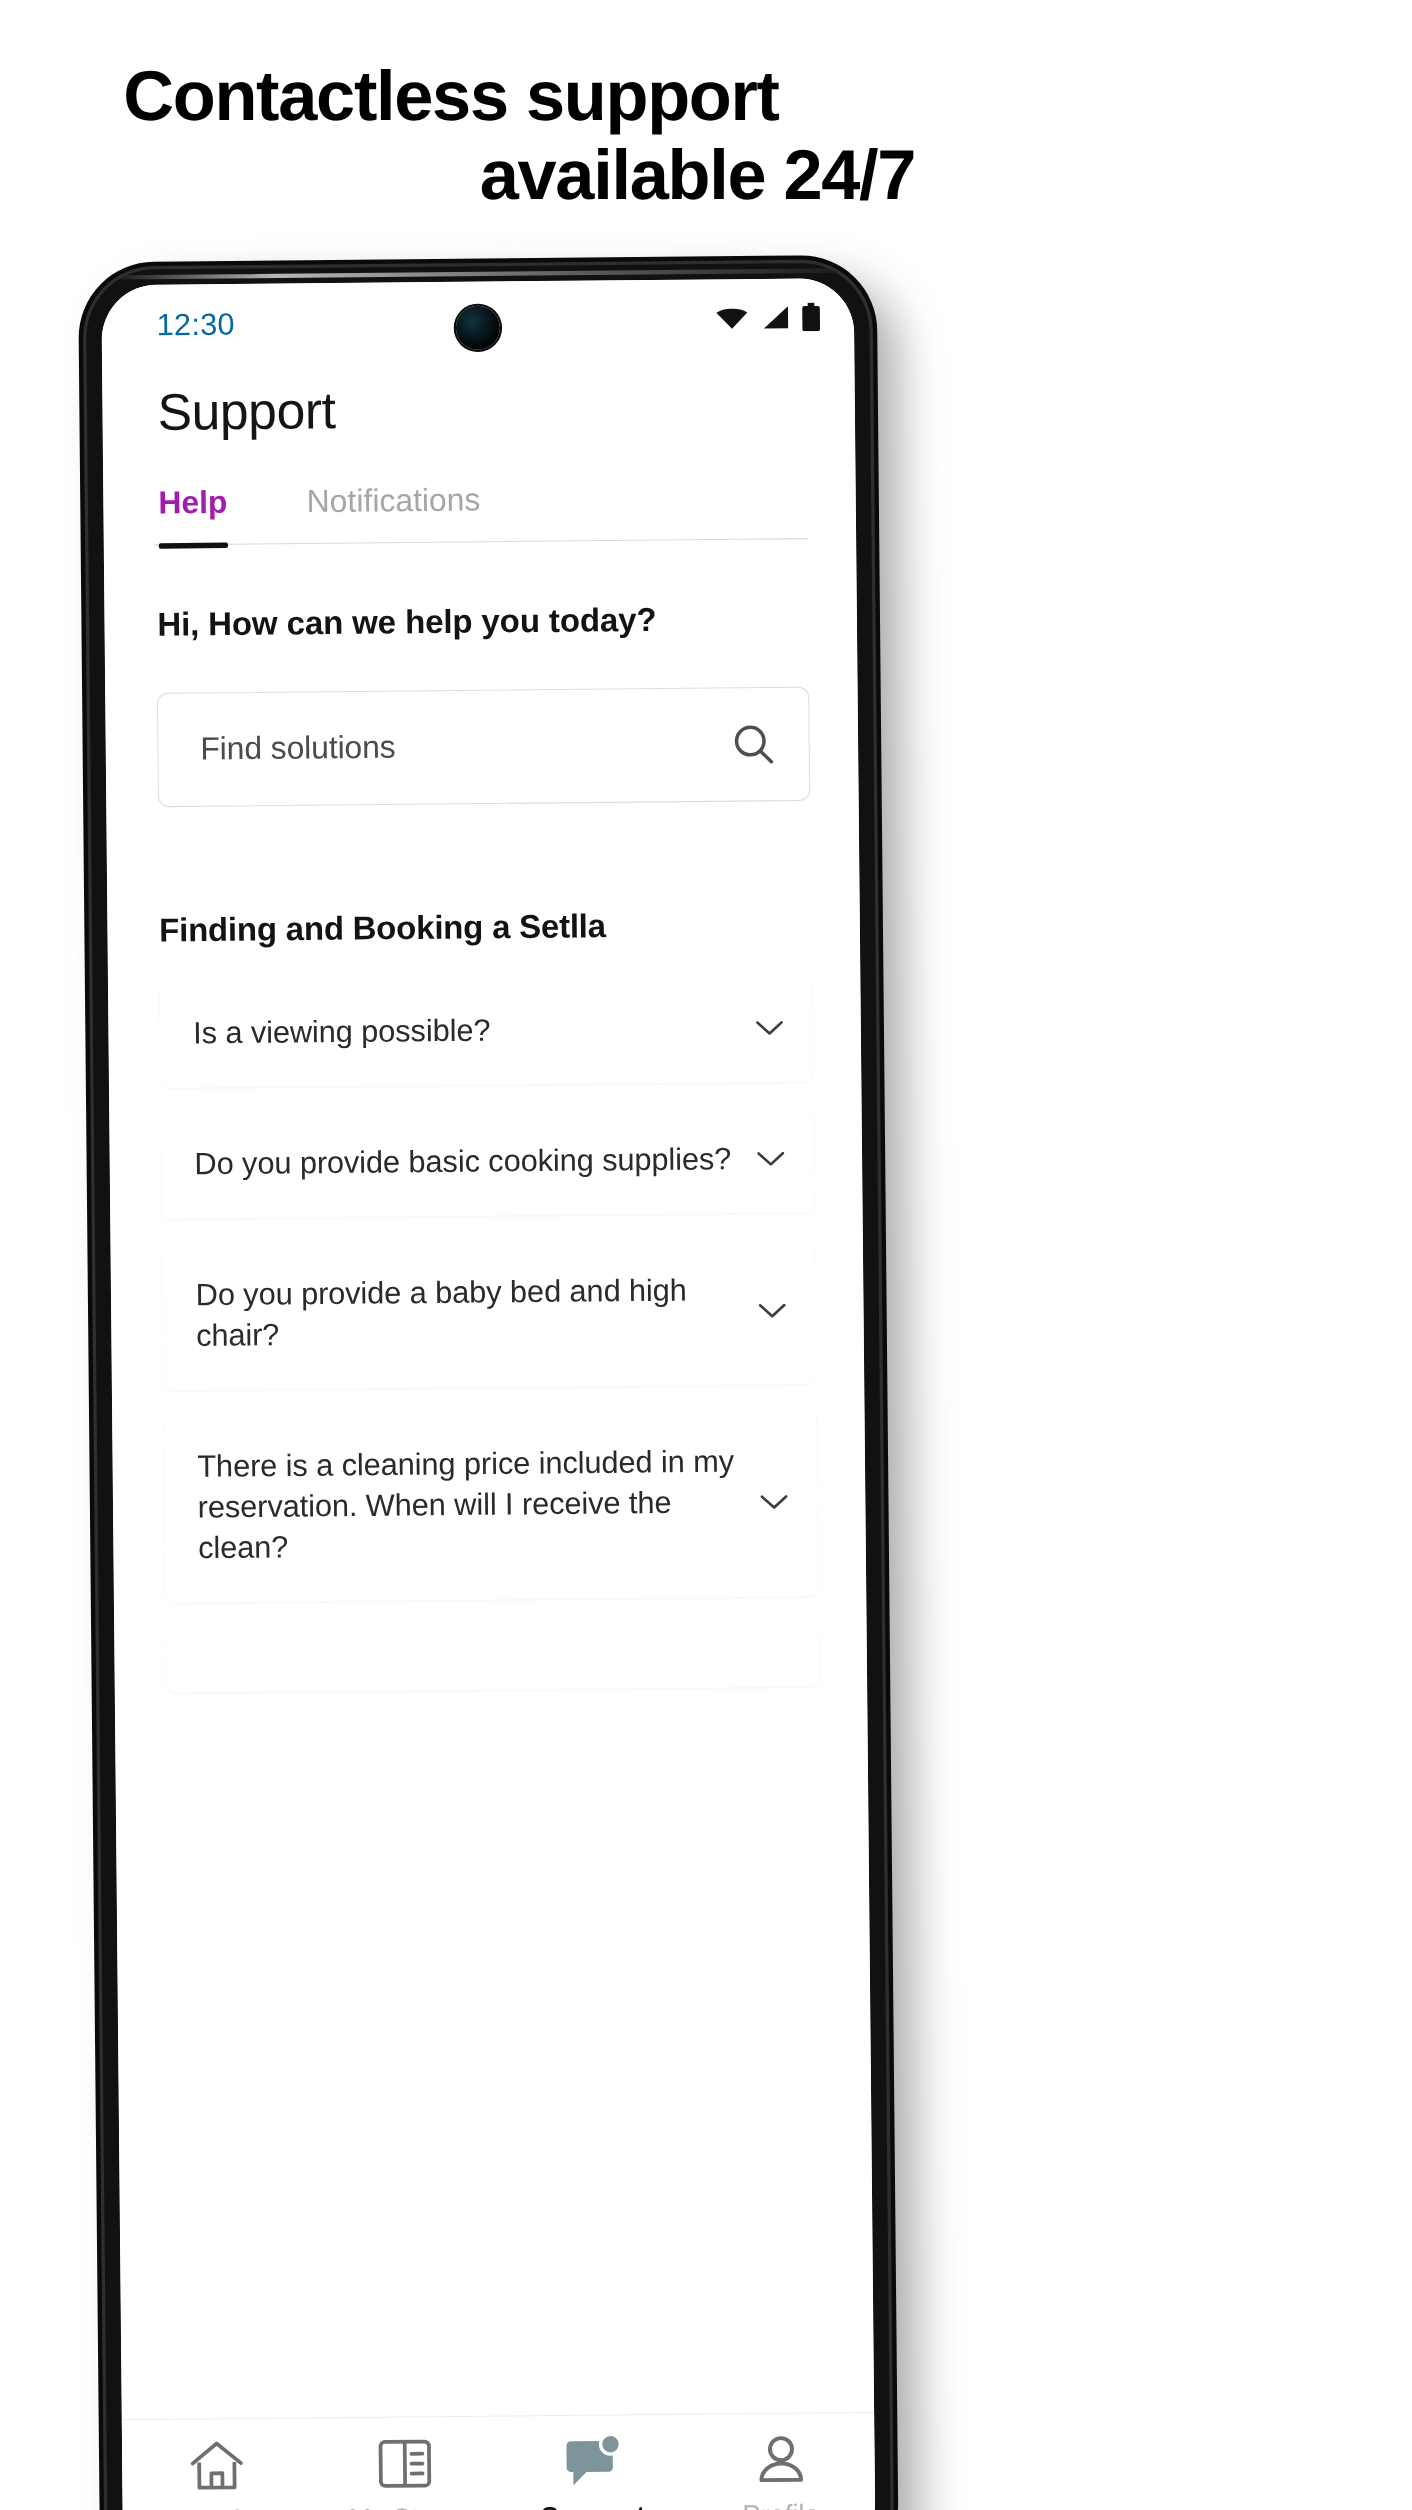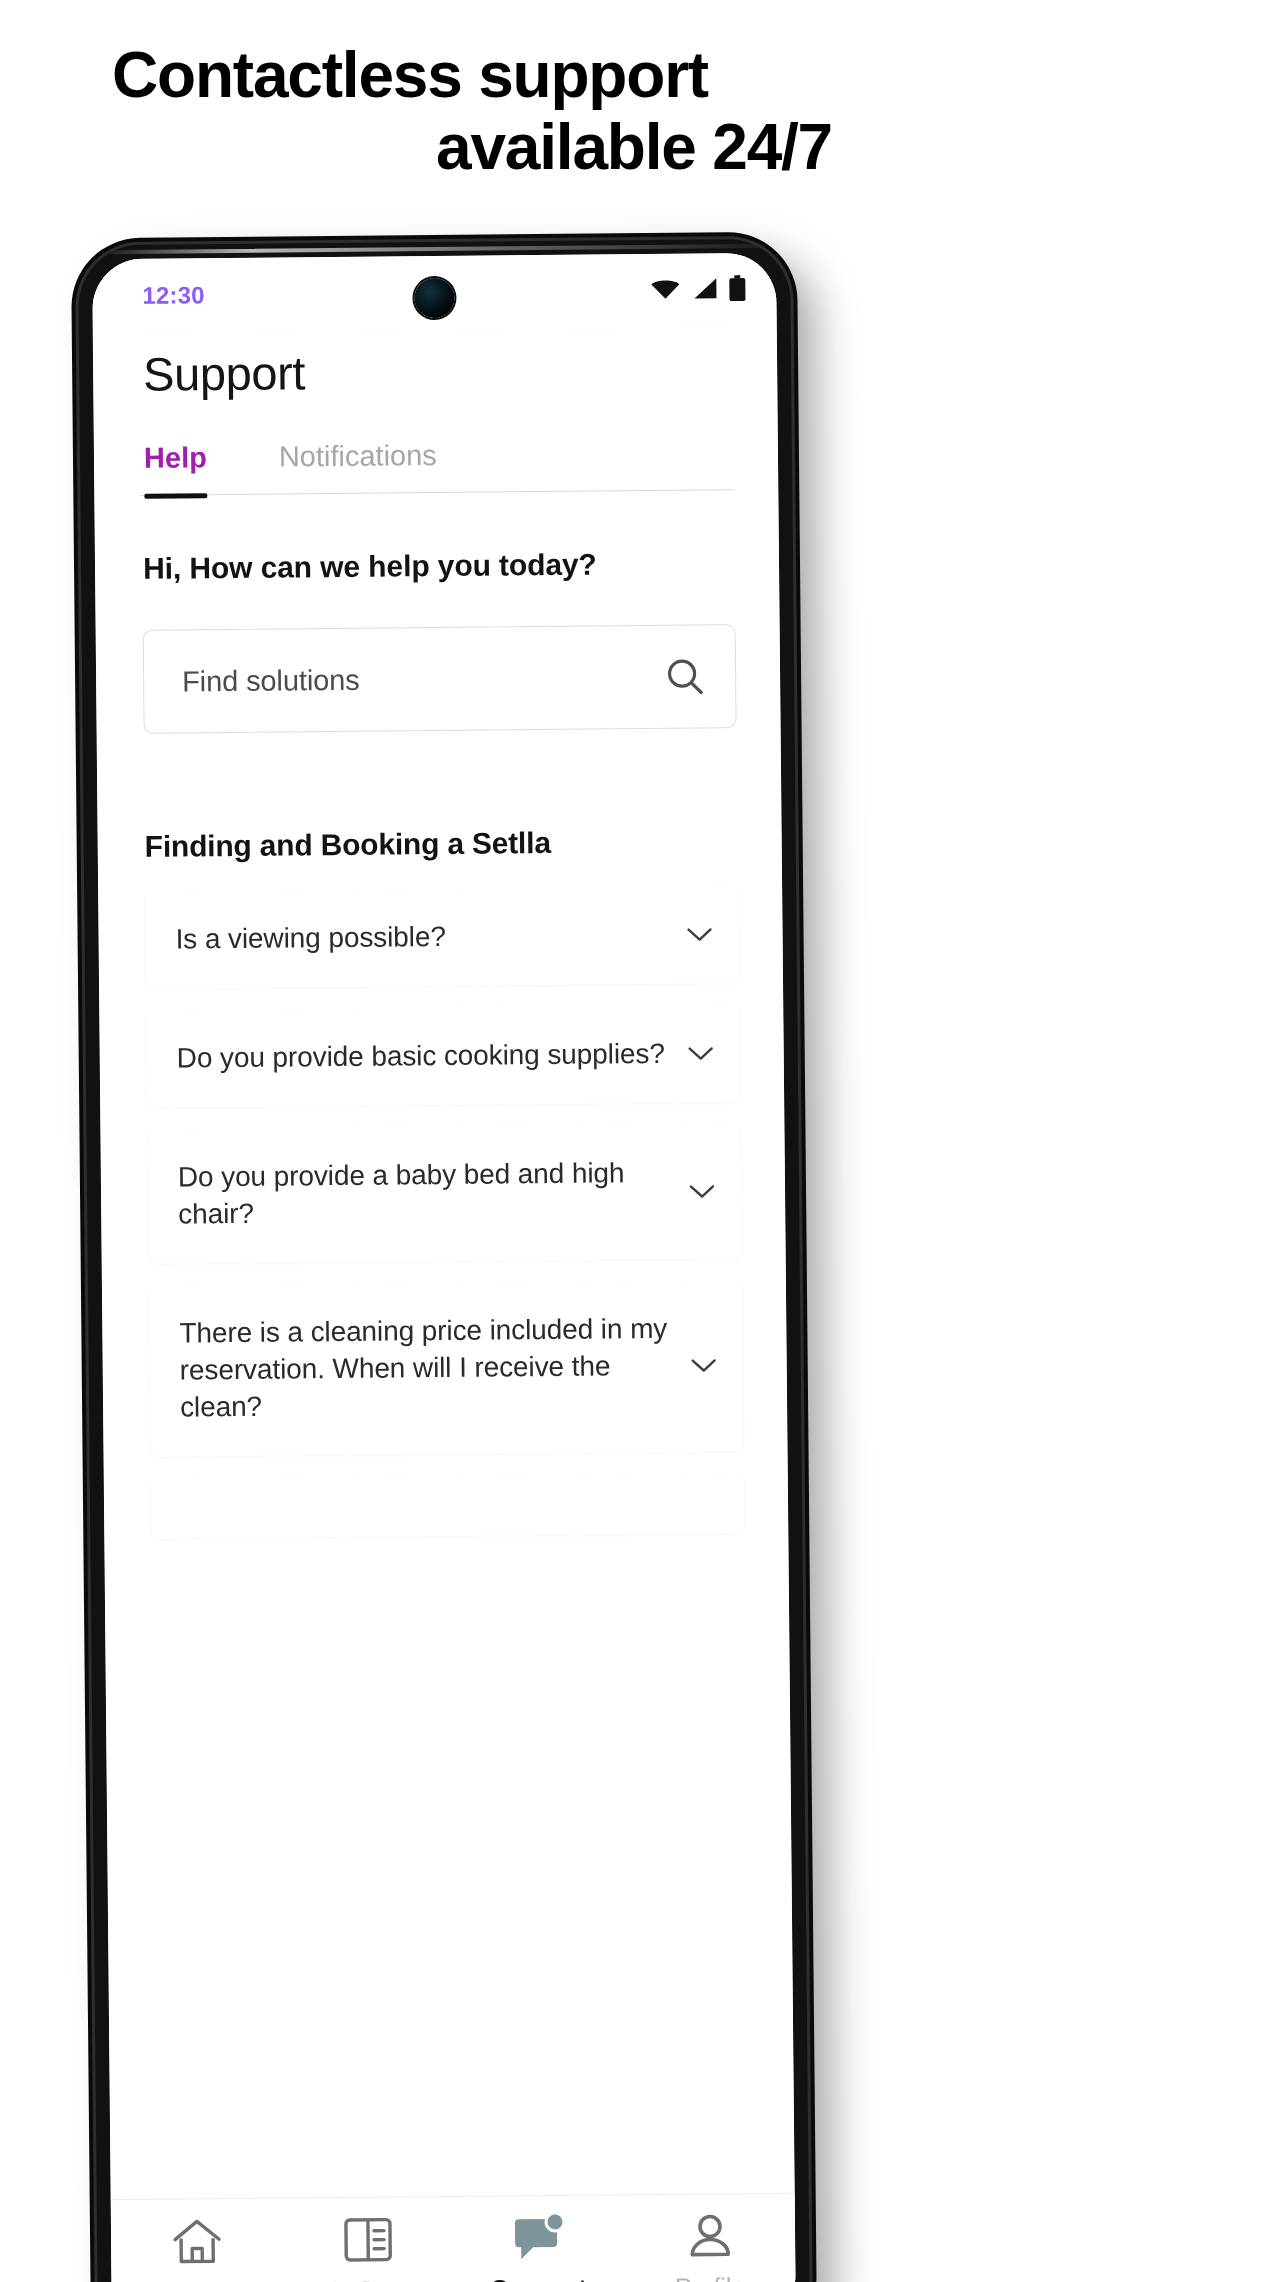--- a/index.html
+++ b/index.html
@@ -16,21 +16,21 @@
     position: relative;
     width: 1284px;
     height: 2282px;
     background: #ffffff;
   }
 
   
   .promo {
     position: absolute;
     left: 112px;
-    top: 40px;
+    top: 52px;
     width: 720px;
     font-size: 64px;
     line-height: 1.12;
     font-weight: 700;
     letter-spacing: -1.2px;
     color: #000000;
   }
   .promo .l2 { display: block; text-align: right; }
 
   
@@ -85,23 +85,23 @@
   
   .statusbar {
     position: relative;
     height: 74px;
     background: #ffffff;
     display: flex;
     align-items: center;
     padding: 0 30px 0 50px;
   }
   .status-time {
-    font-size: 24px;
-    font-weight: 700;
-    color: #8b5cf6;
+    font-size: 28px;
+    font-weight: 400;
+    color: #0369a1;
     letter-spacing: .2px;
   }
   .status-right {
     margin-left: auto;
     display: flex;
     align-items: center;
     gap: 11px;
   }
   .punchhole {
     position: absolute;

